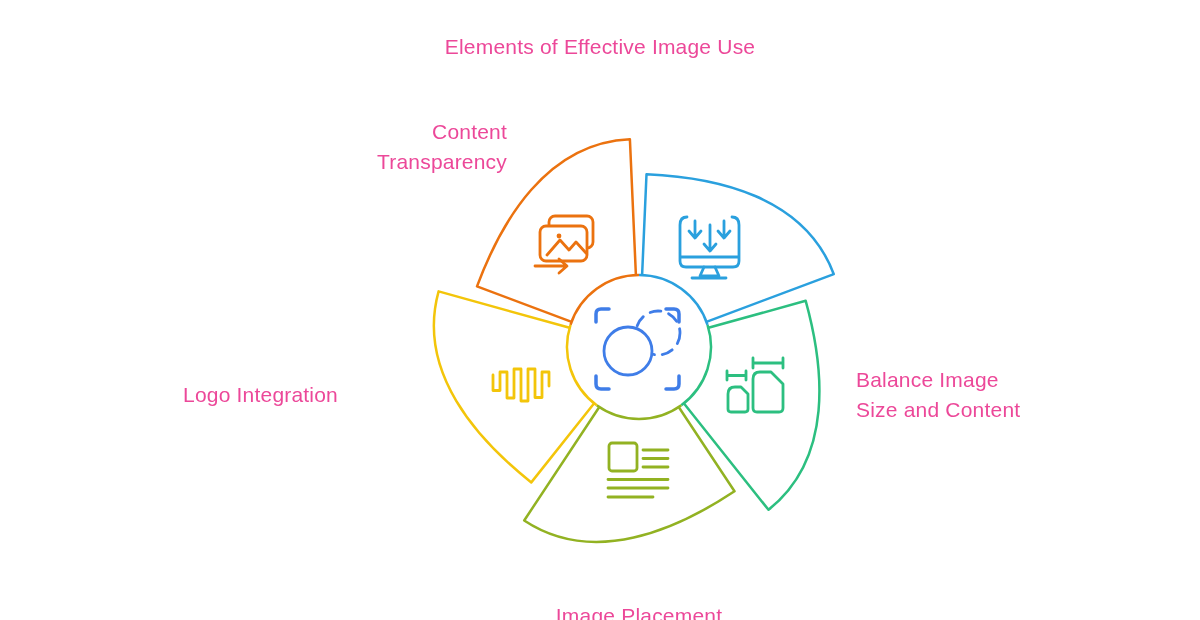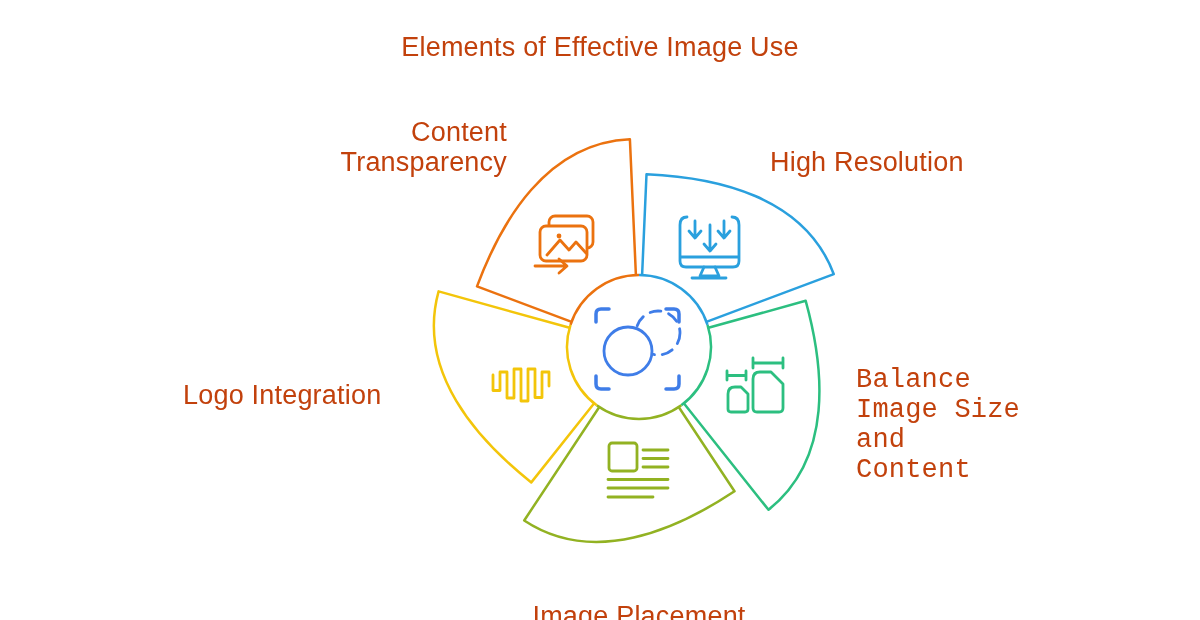--- a/index.html
+++ b/index.html
@@ -5,49 +5,48 @@
   html,body{margin:0;padding:0;background:#ffffff;}
   .canvas{
     position:relative;
     width:1200px;height:620px;
     background:#ffffff;
     font-family:"Liberation Sans", sans-serif;
     overflow:hidden;
   }
   .label{
     position:absolute;
-    font-size:27px;
+    font-size:21px;
     line-height:30px;
-    color:#c2410c;
+    color:#ec4899;
     font-weight:400;
     letter-spacing:0.2px;
   }
   .title{
     left:0; top:32px; width:1200px;
     text-align:center;
   }
   .lbl-consider{ right:693px; top:117px; width:172px; text-align:right;}
   .lbl-high{ left:770px; top:147px; white-space:nowrap;}
-  .lbl-balance{ left:856px; top:365px; width:165px; text-align:left;font-family:Liberation Mono, monospace;}
+  .lbl-balance{ left:856px; top:365px; width:165px; text-align:left;}
   .lbl-placement{ left:489px; top:593px; width:300px; text-align:center;margin-top:8px;}
   .lbl-logo{ left:183px; top:380px; width:300px; text-align:left;}
   svg{position:absolute;left:0;top:0;}
   .blade{fill:none;stroke-width:2.5;stroke-linejoin:round;stroke-linecap:round;}
   .ringarc{fill:none;stroke-width:2.5;stroke-linecap:butt;}
   .icon{fill:none;stroke-width:2.8;stroke-linecap:round;stroke-linejoin:round;}
 </style>
 </head>
 <body>
 
 <div class="canvas">
 
   <div class="label title">Elements of Effective Image Use</div>
 
   <div class="label lbl-consider">Content Transparency</div>
-  <div class="label lbl-high">High Resolution</div>
   <div class="label lbl-balance">Balance Image Size and Content</div>
   <div class="label lbl-placement">Image Placement</div>
   <div class="label lbl-logo">Logo Integration</div>
 
   <svg width="1200" height="620" viewBox="0 0 1200 620">
 
     <g>
       <path class="blade" d="M571.6,321.8 L477,286.4 C501.3,221.4 546.5,142.8 629.9,139.2 L635.9,275.1" stroke="#EB720F"></path>
       <path class="blade" d="M642.1,275.1 L646.5,174.2 C715.8,177.2 804.6,196 833.8,274.2 L706.4,321.8" stroke="#2AA0DE"></path>
       <path class="blade" d="M708.4,327.8 L805.7,300.8 C824.2,367.7 833.8,457.8 768.5,509.8 L683.8,403.3" stroke="#2CBF80"></path>

